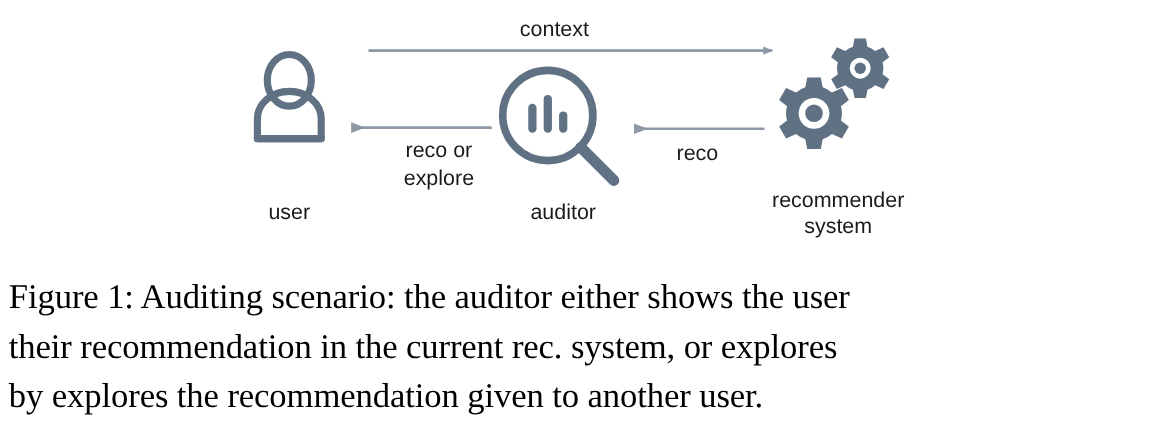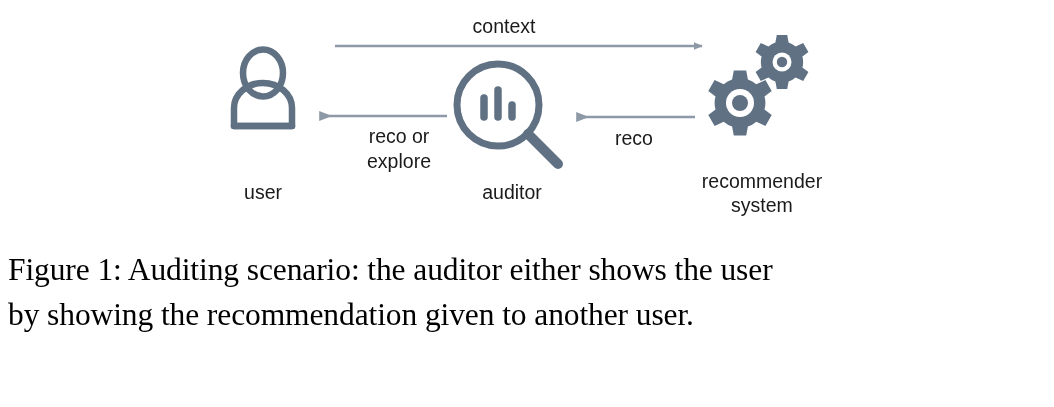--- a/index.html
+++ b/index.html
@@ -148,16 +148,17 @@
       <text class="diagram-label" x="505" y="199" text-anchor="middle">auditor</text>
 
       <text class="diagram-label" x="755" y="188" text-anchor="middle">recommender</text>
       <text class="diagram-label" x="755" y="212" text-anchor="middle">system</text>
 
     </svg>
   </div>
 
   <div id="caption">
     <div class="caption-line">Figure 1: Auditing scenario: the auditor either shows the user</div>
-    <div class="caption-line">by showing the recommendation given to another user.</div>
+    <div class="caption-line">their recommendation in the current rec. system, or explores</div>
+    <div class="caption-line">by explores the recommendation given to another user.</div>
   </div>
 
 </div>
 
 </body></html>

